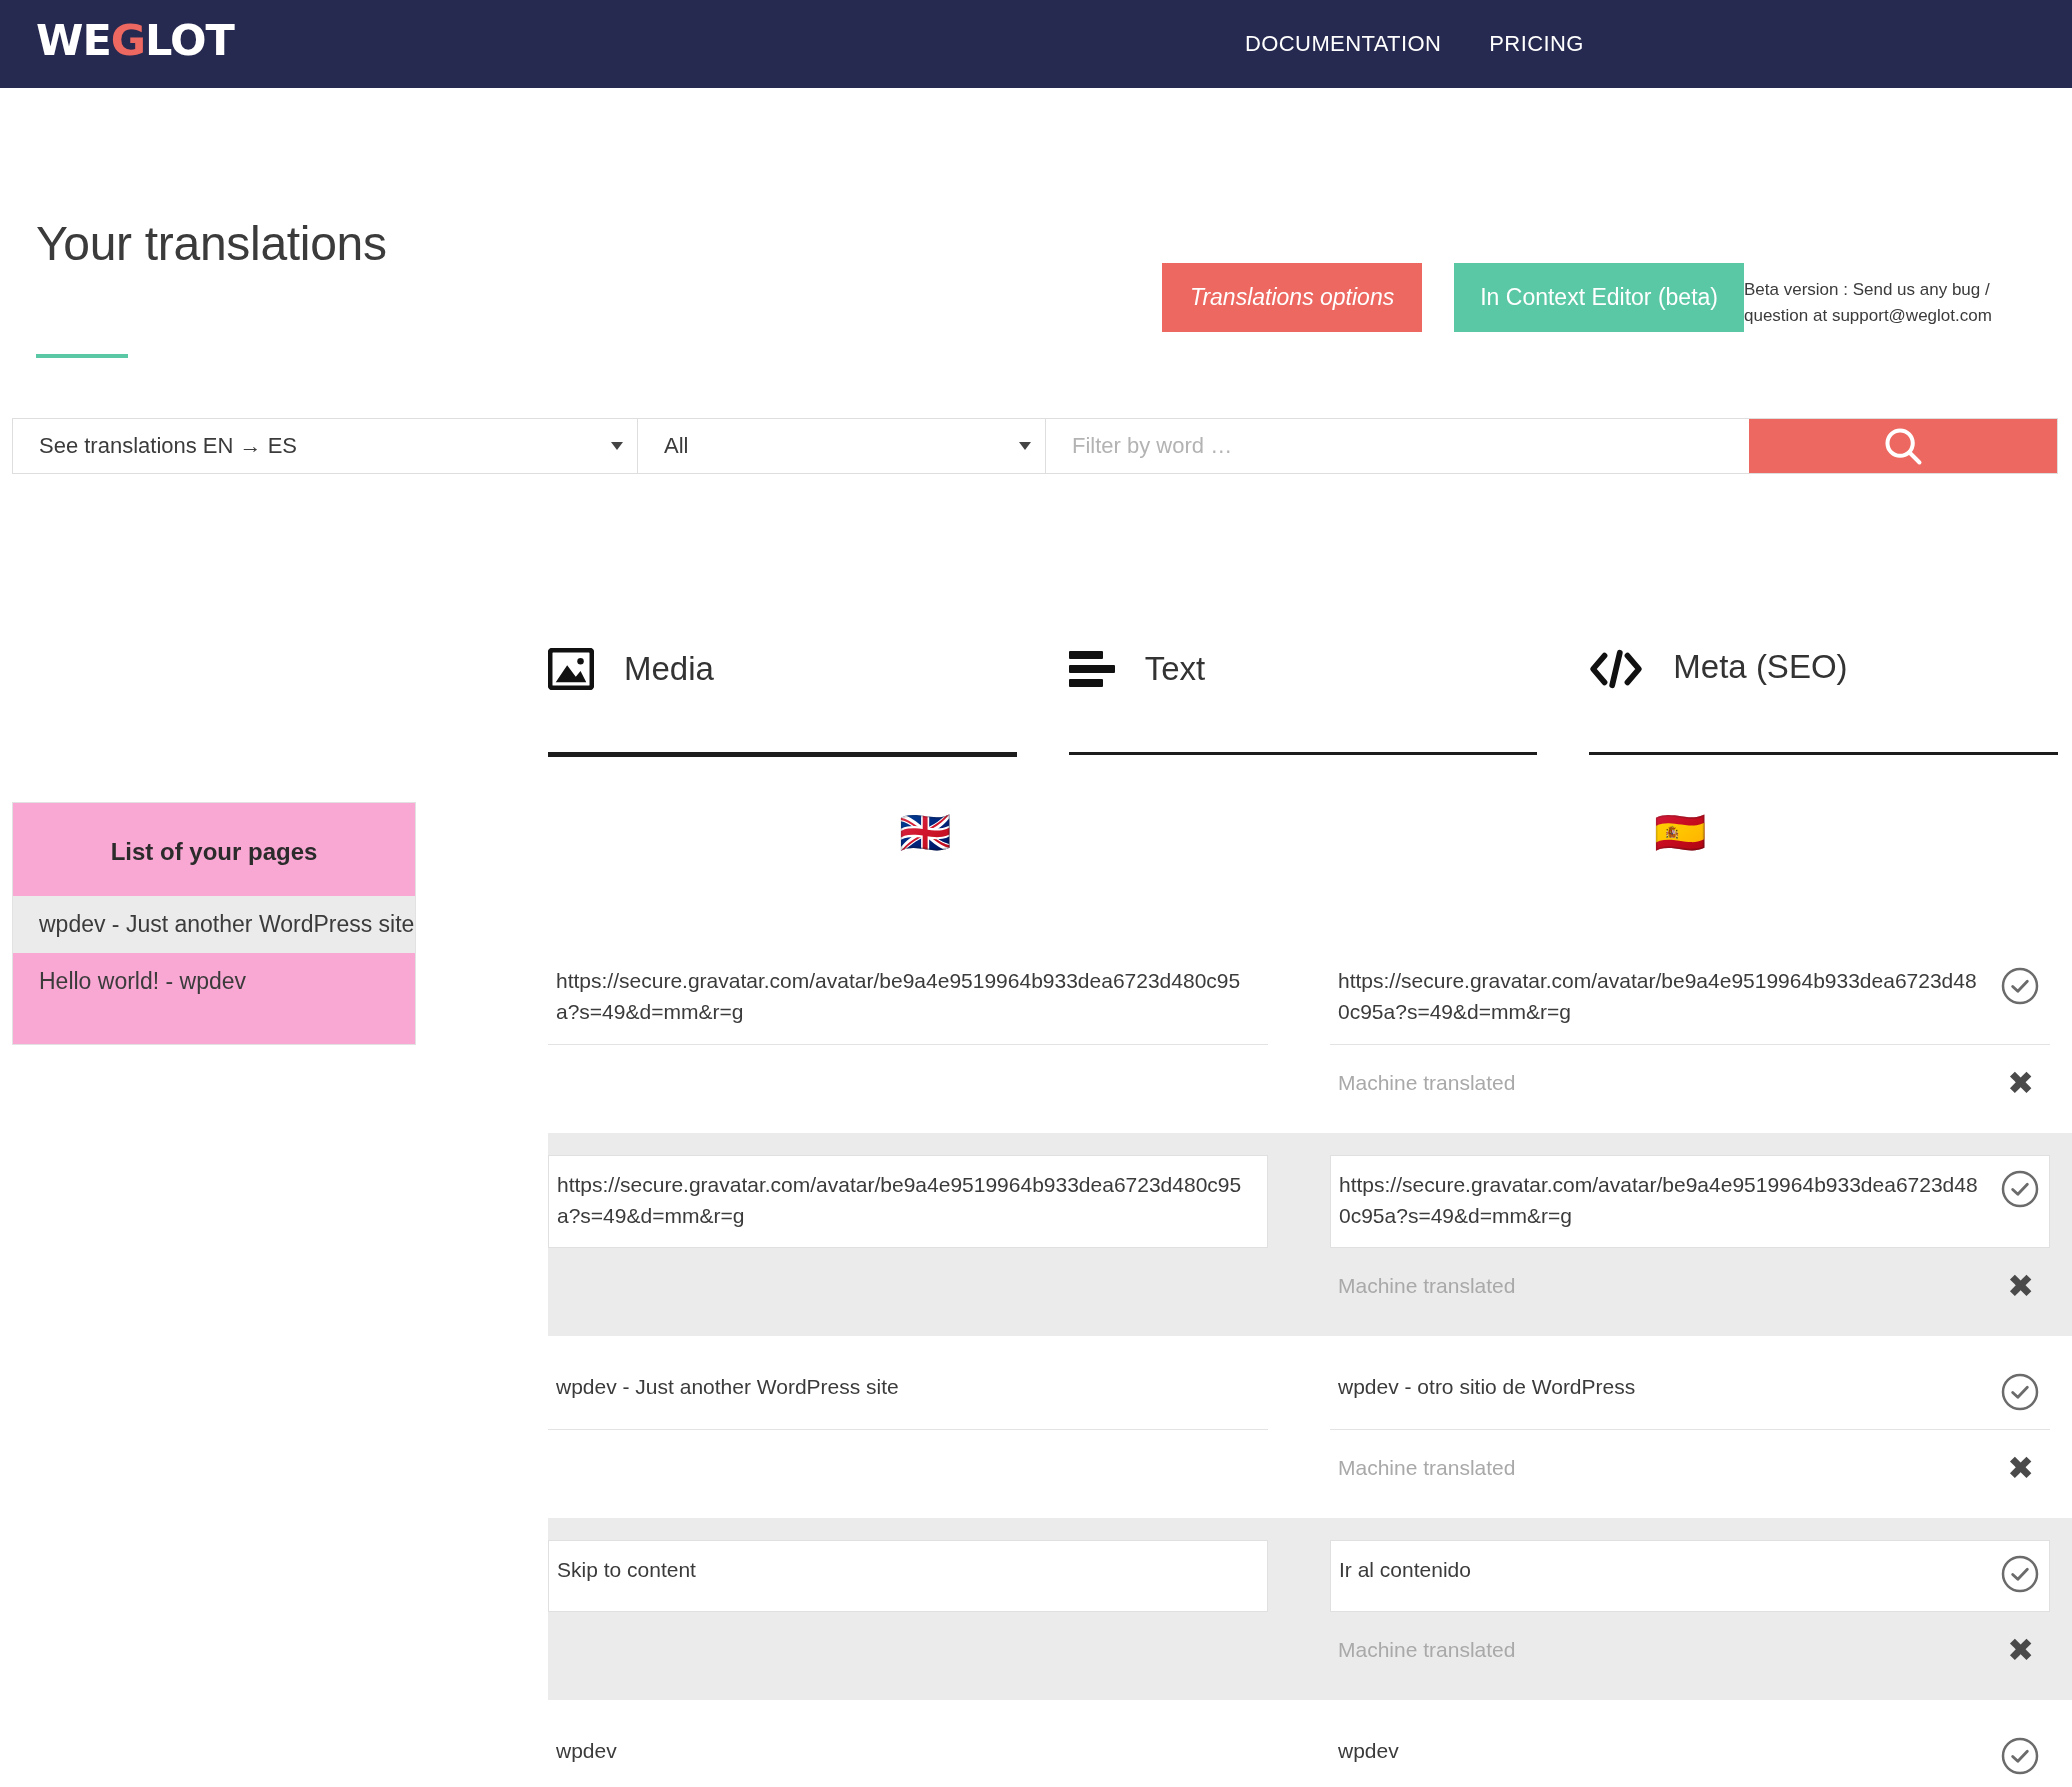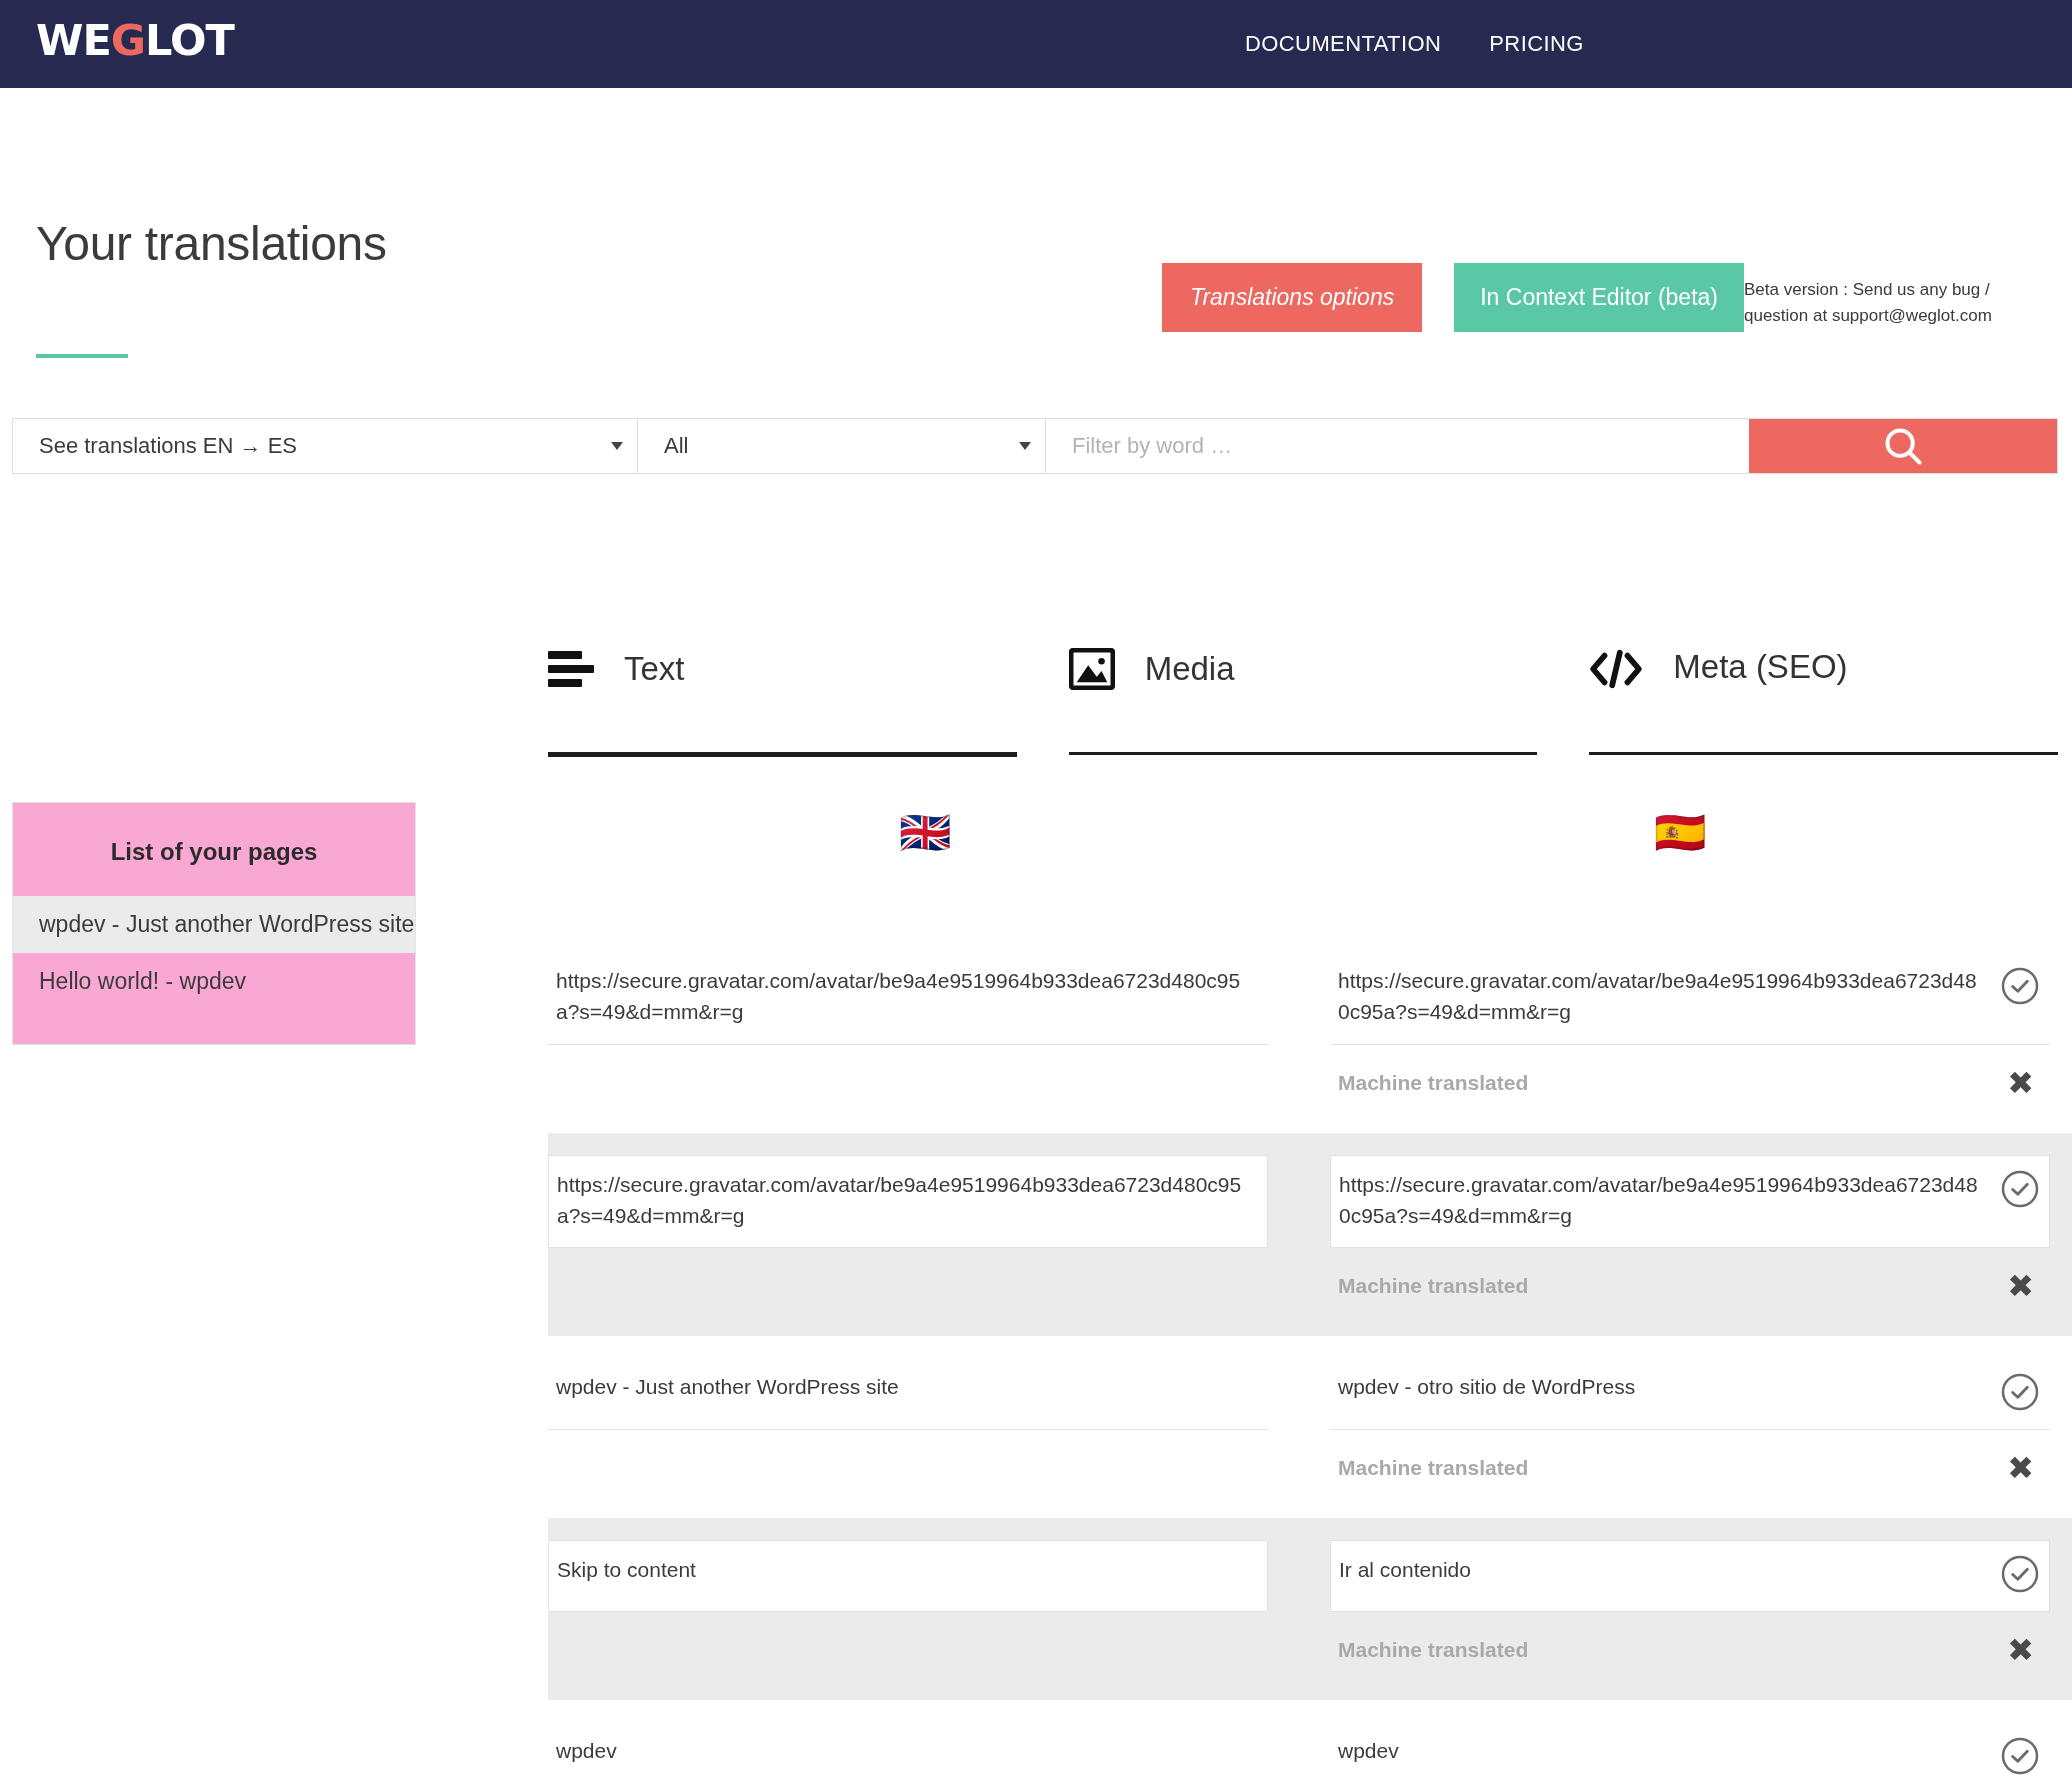--- a/index.html
+++ b/index.html
@@ -255,21 +255,21 @@
   }
   .cell.target .val-box { padding-right: 68px; }
 
   .meta-line {
     display: flex;
     align-items: center;
     justify-content: space-between;
     padding: 22px 8px 8px 8px;
     min-height: 58px;
   }
-  .machine-label { font-size: 21px; color: #a9a9a9; font-weight: bold; }
+  .machine-label { font-size: 21px; color: #a9a9a9; }
 
   .check-icon {
     position: absolute;
     right: 10px;
     top: 36px;
     width: 40px;
     height: 40px;
     cursor: pointer;
   }
   .x-icon {
@@ -318,38 +318,38 @@
   <input class="filter-input" type="text" placeholder="Filter by word …" style="">
   <button class="search-btn">
     <svg width="46" height="46" viewBox="0 0 24 24" fill="none" stroke="#ffffff" stroke-width="2.1" stroke-linecap="round">
       <circle cx="10.5" cy="10.5" r="6.6"></circle>
       <line x1="15.4" y1="15.4" x2="20.6" y2="20.6"></line>
     </svg>
   </button>
 </div>
 
 <div class="tabs">
+  <div class="tab">
+    <div style="display:flex;align-items:center;gap:30px;flex:1;">
+      <svg width="46" height="42" viewBox="0 0 24 22">
+        <rect x="1" y="1" width="22" height="20" rx="1.6" fill="none" stroke="#111" stroke-width="2.6"></rect>
+        <circle cx="17" cy="7" r="1.7" fill="#111"></circle>
+        <path d="M4 18 L10 9 L14.5 15 L17 12 L20 18 Z" fill="#111"></path>
+      </svg>
+      <span class="tab-label">Media</span>
+    </div>
+  </div>
   <div class="tab active">
     <div style="display:flex;align-items:center;gap:30px;flex:1;">
       <span class="icon-textlines">
         <i></i>
           <i></i>
           <i></i>
       </span>
       <span class="tab-label">Text</span>
-    </div>
-  </div>
-  <div class="tab">
-    <div style="display:flex;align-items:center;gap:30px;flex:1;">
-      <svg width="46" height="42" viewBox="0 0 24 22">
-        <rect x="1" y="1" width="22" height="20" rx="1.6" fill="none" stroke="#111" stroke-width="2.6"></rect>
-        <circle cx="17" cy="7" r="1.7" fill="#111"></circle>
-        <path d="M4 18 L10 9 L14.5 15 L17 12 L20 18 Z" fill="#111"></path>
-      </svg>
-      <span class="tab-label">Media</span>
     </div>
   </div>
   <div class="tab">
     <div style="display:flex;align-items:flex-start;gap:30px;flex:1;">
       <svg width="54" height="42" viewBox="0 0 28 22" fill="none" stroke="#111" stroke-width="3" stroke-linecap="round" stroke-linejoin="round">
         <polyline points="8,4 2,11 8,18"></polyline>
         <polyline points="20,4 26,11 20,18"></polyline>
         <line x1="16" y1="2.5" x2="12" y2="19.5"></line>
       </svg>
       <span class="tab-label">Meta (SEO)</span>

